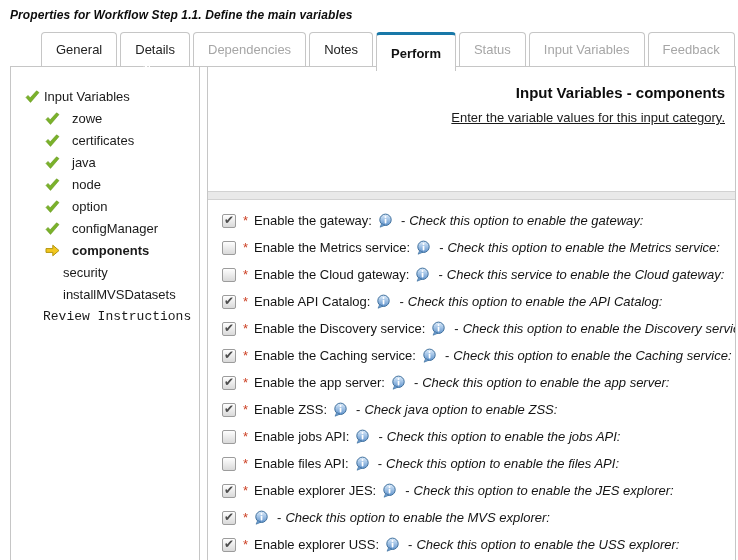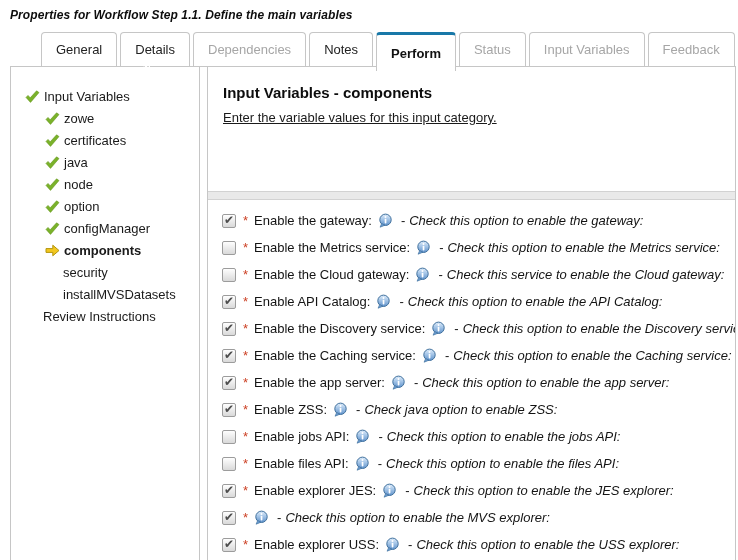--- a/index.html
+++ b/index.html
@@ -41,31 +41,31 @@
   
   .tree-panel{
     position:absolute;left:0;top:0;bottom:0;width:189px;
     border-right:1px solid #c6c6c6;padding-top:18px;box-sizing:border-box;
   }
   .tree-item{
     display:flex;align-items:center;height:22px;font-size:13px;color:#1a1a1a;cursor:pointer;
     white-space:nowrap;
   }
   .tree-item.level1{padding-left:14px;}
-  .tree-item.level2{padding-left:34px;}
-  .tree-item.level1.no-icon{padding-left:32px;}
+  .tree-item.level2{padding-left:34px;gap:8px;}
+  .tree-item.level1.no-icon{padding-left:32px;font-family:Liberation Mono, monospace;}
   .tree-item.level2.no-icon{padding-left:52px;}
   .tree-item.bold .tree-label{font-weight:bold;}
   .tree-icon{width:15px;height:14px;margin-right:4px;flex:none;display:flex;align-items:center;}
   
   .right-panel{
     position:absolute;left:196px;right:0;top:0;bottom:0;
     border-left:1px solid #c6c6c6;display:flex;flex-direction:column;
   }
-  .panel-head{height:124px;box-sizing:border-box;padding:17px 10px 10px 15px;flex:none;}
+  .panel-head{height:124px;box-sizing:border-box;padding:17px 10px 10px 15px;flex:none;text-align:right;}
   .panel-heading{font-size:15px;font-weight:bold;margin:0;color:#0d0d0d;}
   .panel-subheading{font-size:13px;margin:9px 0 0 0;color:#1a1a1a;text-decoration:underline;}
   .h-splitter{
     height:7px;flex:none;background:#e9e9e9;
     border-top:1px solid #d2d2d2;border-bottom:1px solid #d2d2d2;cursor:row-resize;
   }
   .form-area{flex:1;padding:7px 0 0 14px;overflow:hidden;}
   .form-row{display:flex;align-items:center;height:27px;font-size:13px;white-space:nowrap;}
   .cb{
     box-sizing:border-box;width:14px;height:14px;flex:none;

